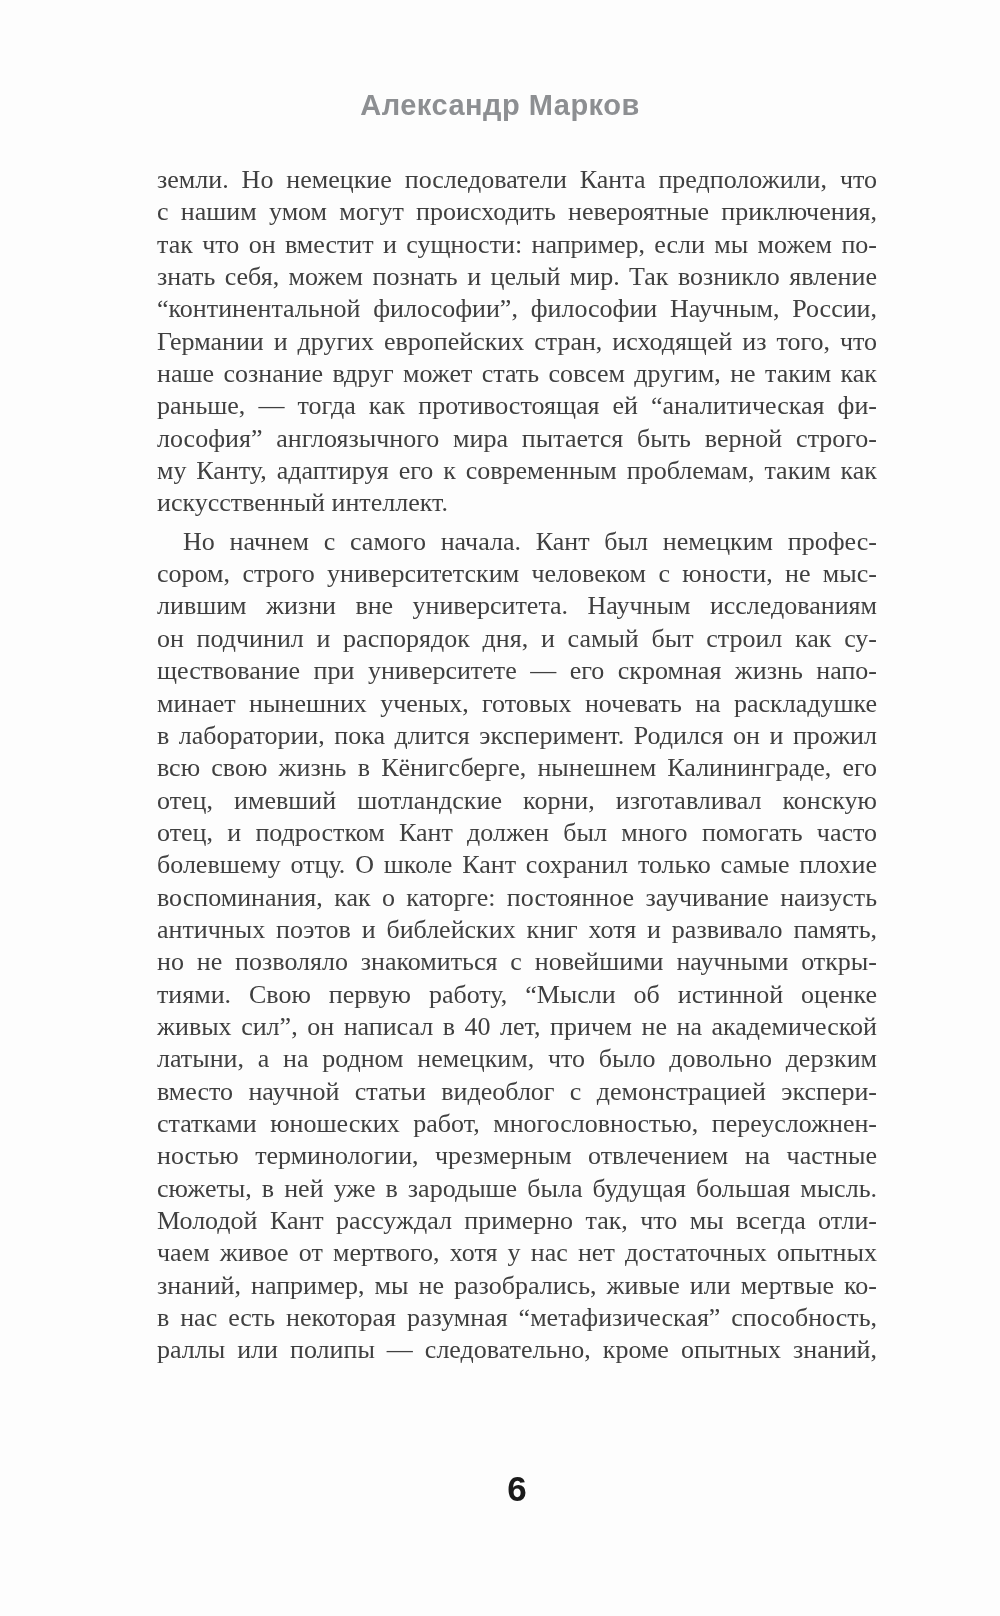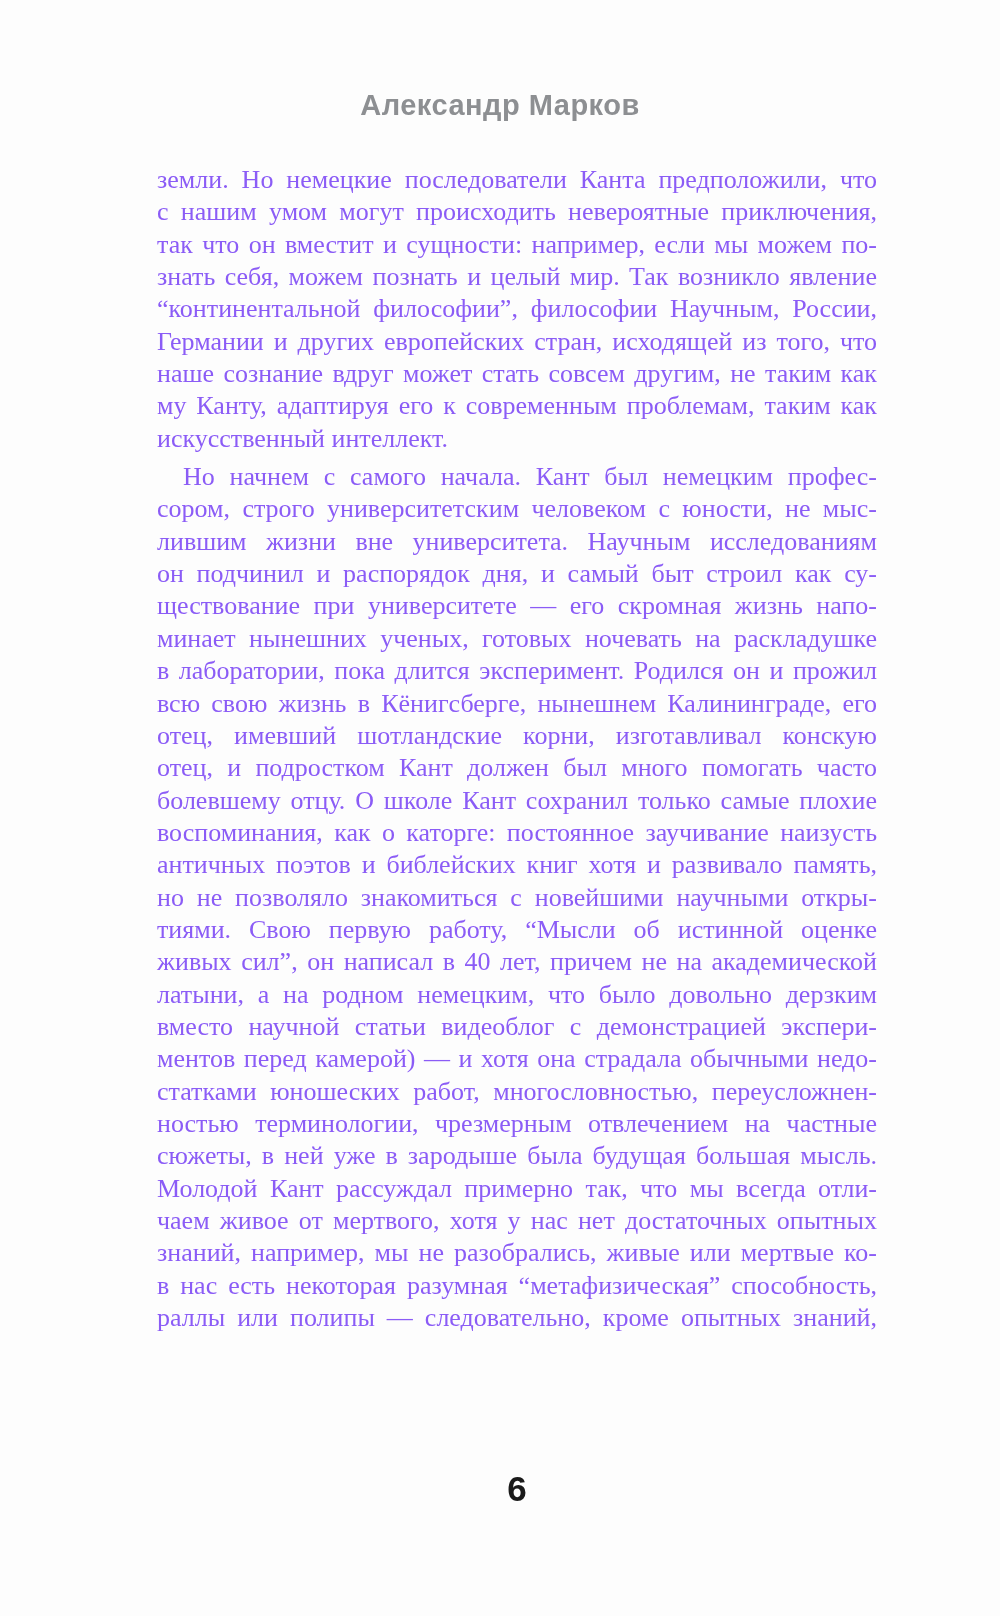--- a/index.html
+++ b/index.html
@@ -28,21 +28,21 @@
     letter-spacing: 0.5px;
     color: #8d8f92;
   }
   .text-block {
     position: absolute;
     left: 157px;
     top: 164px;
     width: 720px;
     font-size: 26px;
     line-height: 32.35px;
-    color: #8b5cf6;
+    color: #404040;
   }
   .line {
     text-align: justify;
     text-align-last: justify;
   }
   .line.end {
     text-align-last: left;
   }
   .line.indent {
     text-indent: 26px;
@@ -68,41 +68,42 @@
   <div class="running-head">Александр Марков</div>
 
   <div class="text-block">
       <div class="line">земли. Но немецкие последователи Канта предположили, что</div>
       <div class="line">с нашим умом могут происходить невероятные приключения,</div>
       <div class="line">так что он вместит и сущности: например, если мы можем по-</div>
       <div class="line">знать себя, можем познать и целый мир. Так возникло явление</div>
       <div class="line">“континентальной философии”, философии Научным, России,</div>
       <div class="line">Германии и других европейских стран, исходящей из того, что</div>
       <div class="line">наше сознание вдруг может стать совсем другим, не таким как</div>
+      <div class="line">раньше, — тогда как противостоящая ей “аналитическая фи-</div>
+      <div class="line">лософия” англоязычного мира пытается быть верной строго-</div>
       <div class="line">му Канту, адаптируя его к современным проблемам, таким как</div>
       <div class="line end">искусственный интеллект.</div>
       <div class="line indent">Но начнем с самого начала. Кант был немецким профес-</div>
       <div class="line">сором, строго университетским человеком с юности, не мыс-</div>
       <div class="line">лившим жизни вне университета. Научным исследованиям</div>
       <div class="line">он подчинил и распорядок дня, и самый быт строил как су-</div>
       <div class="line">ществование при университете — его скромная жизнь напо-</div>
       <div class="line">минает нынешних ученых, готовых ночевать на раскладушке</div>
       <div class="line">в лаборатории, пока длится эксперимент. Родился он и прожил</div>
       <div class="line">всю свою жизнь в Кёнигсберге, нынешнем Калининграде, его</div>
       <div class="line">отец, имевший шотландские корни, изготавливал конскую</div>
       <div class="line">отец, и подростком Кант должен был много помогать часто</div>
       <div class="line">болевшему отцу. О школе Кант сохранил только самые плохие</div>
       <div class="line">воспоминания, как о каторге: постоянное заучивание наизусть</div>
       <div class="line">античных поэтов и библейских книг хотя и развивало память,</div>
       <div class="line">но не позволяло знакомиться с новейшими научными откры-</div>
       <div class="line">тиями. Свою первую работу, “Мысли об истинной оценке</div>
       <div class="line">живых сил”, он написал в 40 лет, причем не на академической</div>
       <div class="line">латыни, а на родном немецким, что было довольно дерзким</div>
       <div class="line">вместо научной статьи видеоблог с демонстрацией экспери-</div>
-      <div class="line">ментов перед камерой) — и хотя она страдала обычными недо-</div>
       <div class="line">статками юношеских работ, многословностью, переусложнен-</div>
       <div class="line">ностью терминологии, чрезмерным отвлечением на частные</div>
       <div class="line">сюжеты, в ней уже в зародыше была будущая большая мысль.</div>
       <div class="line">Молодой Кант рассуждал примерно так, что мы всегда отли-</div>
       <div class="line">чаем живое от мертвого, хотя у нас нет достаточных опытных</div>
       <div class="line">знаний, например, мы не разобрались, живые или мертвые ко-</div>
       <div class="line">в нас есть некоторая разумная “метафизическая” способность,</div>
       <div class="line">раллы или полипы — следовательно, кроме опытных знаний,</div>
     </div>
 

